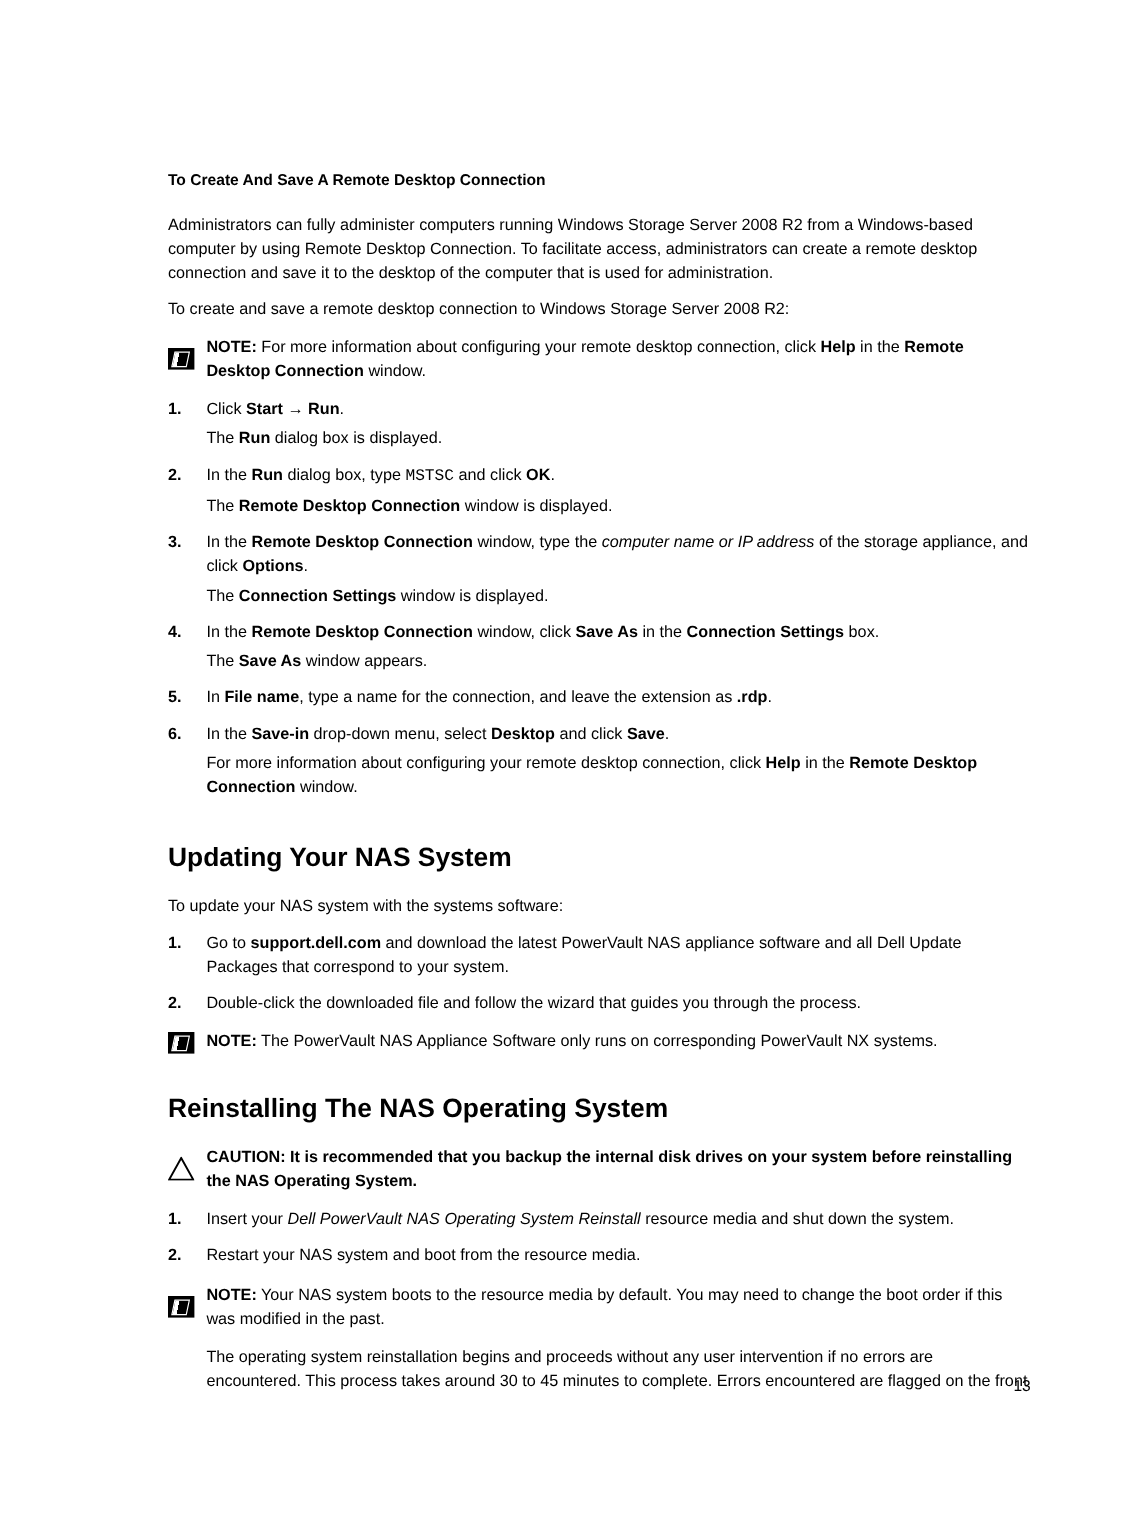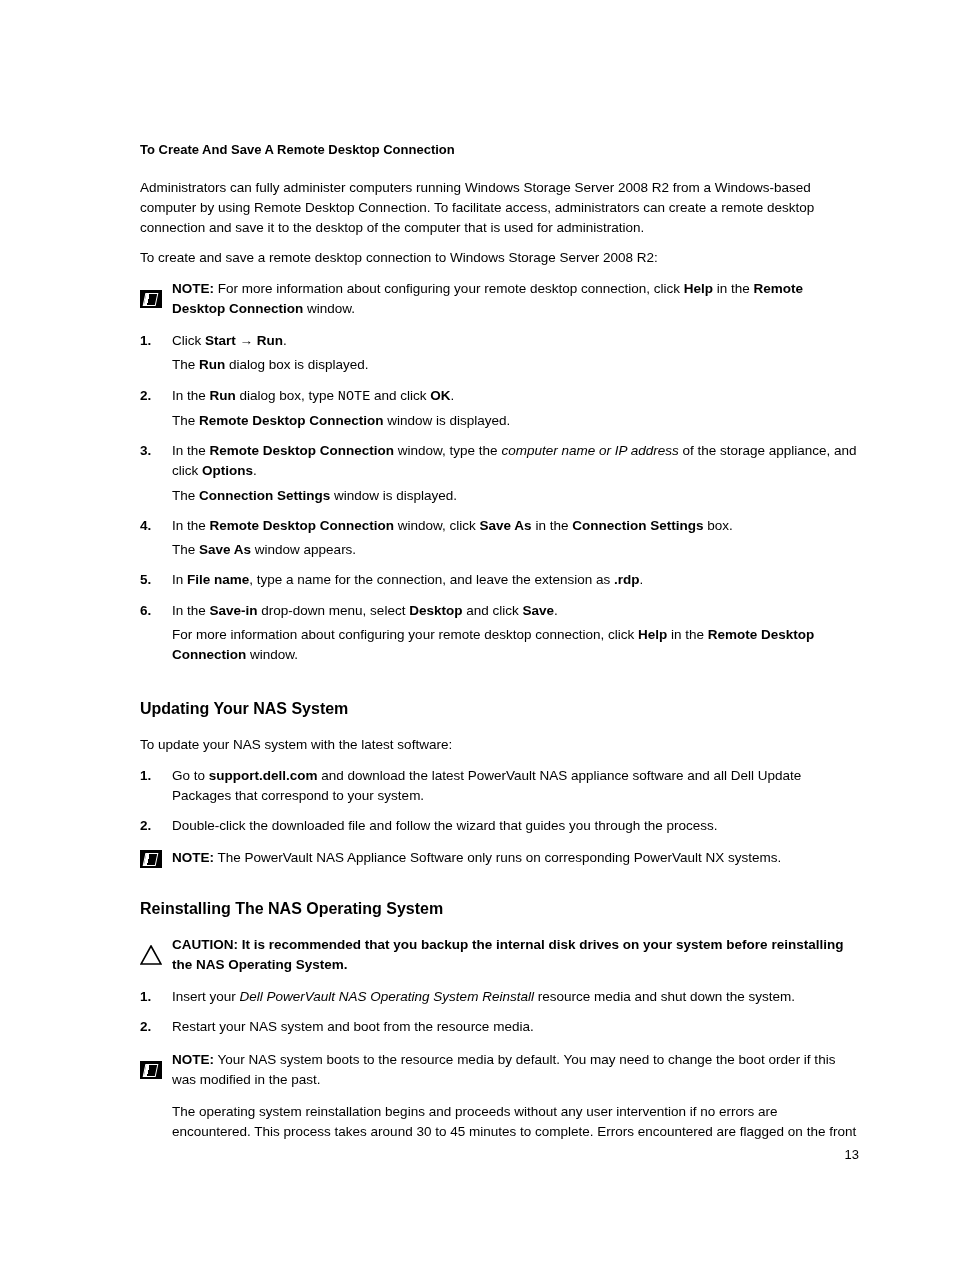--- a/index.html
+++ b/index.html
@@ -13,21 +13,21 @@
     padding: 140px 95px 0 140px;
     font-size: 13.5px;
     line-height: 1.5;
   }
   h3.subheading {
     font-size: 13px;
     font-weight: bold;
     margin-bottom: 18px;
   }
   h2.heading {
-    font-size: 16px;
+    font-size: 22px;
     font-weight: bold;
     margin-top: 28px;
     margin-bottom: 14px;
   }
   p.para { margin-bottom: 10px; }
   .bold { font-weight: bold; }
   .italic { font-style: italic; }
   .mono { font-family: "Courier New", monospace; }
   .note-row, .caution-row {
     display: flex;
@@ -101,21 +101,21 @@
   <li>
     <div class="step-num">1.</div>
     <div class="step-body">
       <div><span>Click </span><span class="bold">Start → Run</span><span>.</span></div>
       <div><span>The </span><span class="bold">Run</span><span> dialog box is displayed.</span></div>
     </div>
   </li>
   <li>
     <div class="step-num">2.</div>
     <div class="step-body">
-      <div><span>In the </span><span class="bold">Run</span><span> dialog box, type </span><span class="mono">NOTE</span><span> and click </span><span class="bold">OK</span><span>.</span></div>
+      <div><span>In the </span><span class="bold">Run</span><span> dialog box, type </span><span class="mono">MSTSC</span><span> and click </span><span class="bold">OK</span><span>.</span></div>
       <div><span>The </span><span class="bold">Remote Desktop Connection</span><span> window is displayed.</span></div>
     </div>
   </li>
   <li>
     <div class="step-num">3.</div>
     <div class="step-body">
       <div><span>In the </span><span class="bold">Remote Desktop Connection</span><span> window, type the </span><span class="italic">computer name or IP address</span><span> of the storage appliance, and click </span><span class="bold">Options</span><span>.</span></div>
       <div><span>The </span><span class="bold">Connection Settings</span><span> window is displayed.</span></div>
     </div>
   </li>
@@ -135,21 +135,21 @@
   <li>
     <div class="step-num">6.</div>
     <div class="step-body">
       <div><span>In the </span><span class="bold">Save-in</span><span> drop-down menu, select </span><span class="bold">Desktop</span><span> and click </span><span class="bold">Save</span><span>.</span></div>
       <div><span>For more information about configuring your remote desktop connection, click </span><span class="bold">Help</span><span> in the </span><span class="bold">Remote Desktop Connection</span><span> window.</span></div>
     </div>
   </li>
 </ol>
 
 <h2 class="heading">Updating Your NAS System</h2>
-<p class="para">To update your NAS system with the latest software:</p>
+<p class="para">To update your NAS system with the systems software:</p>
 
 <ol class="steps">
   <li>
     <div class="step-num">1.</div>
     <div class="step-body">
       <div><span>Go to </span><span class="bold">support.dell.com</span><span> and download the latest PowerVault NAS appliance software and all Dell Update Packages that correspond to your system.</span></div>
     </div>
   </li>
   <li>
     <div class="step-num">2.</div>

